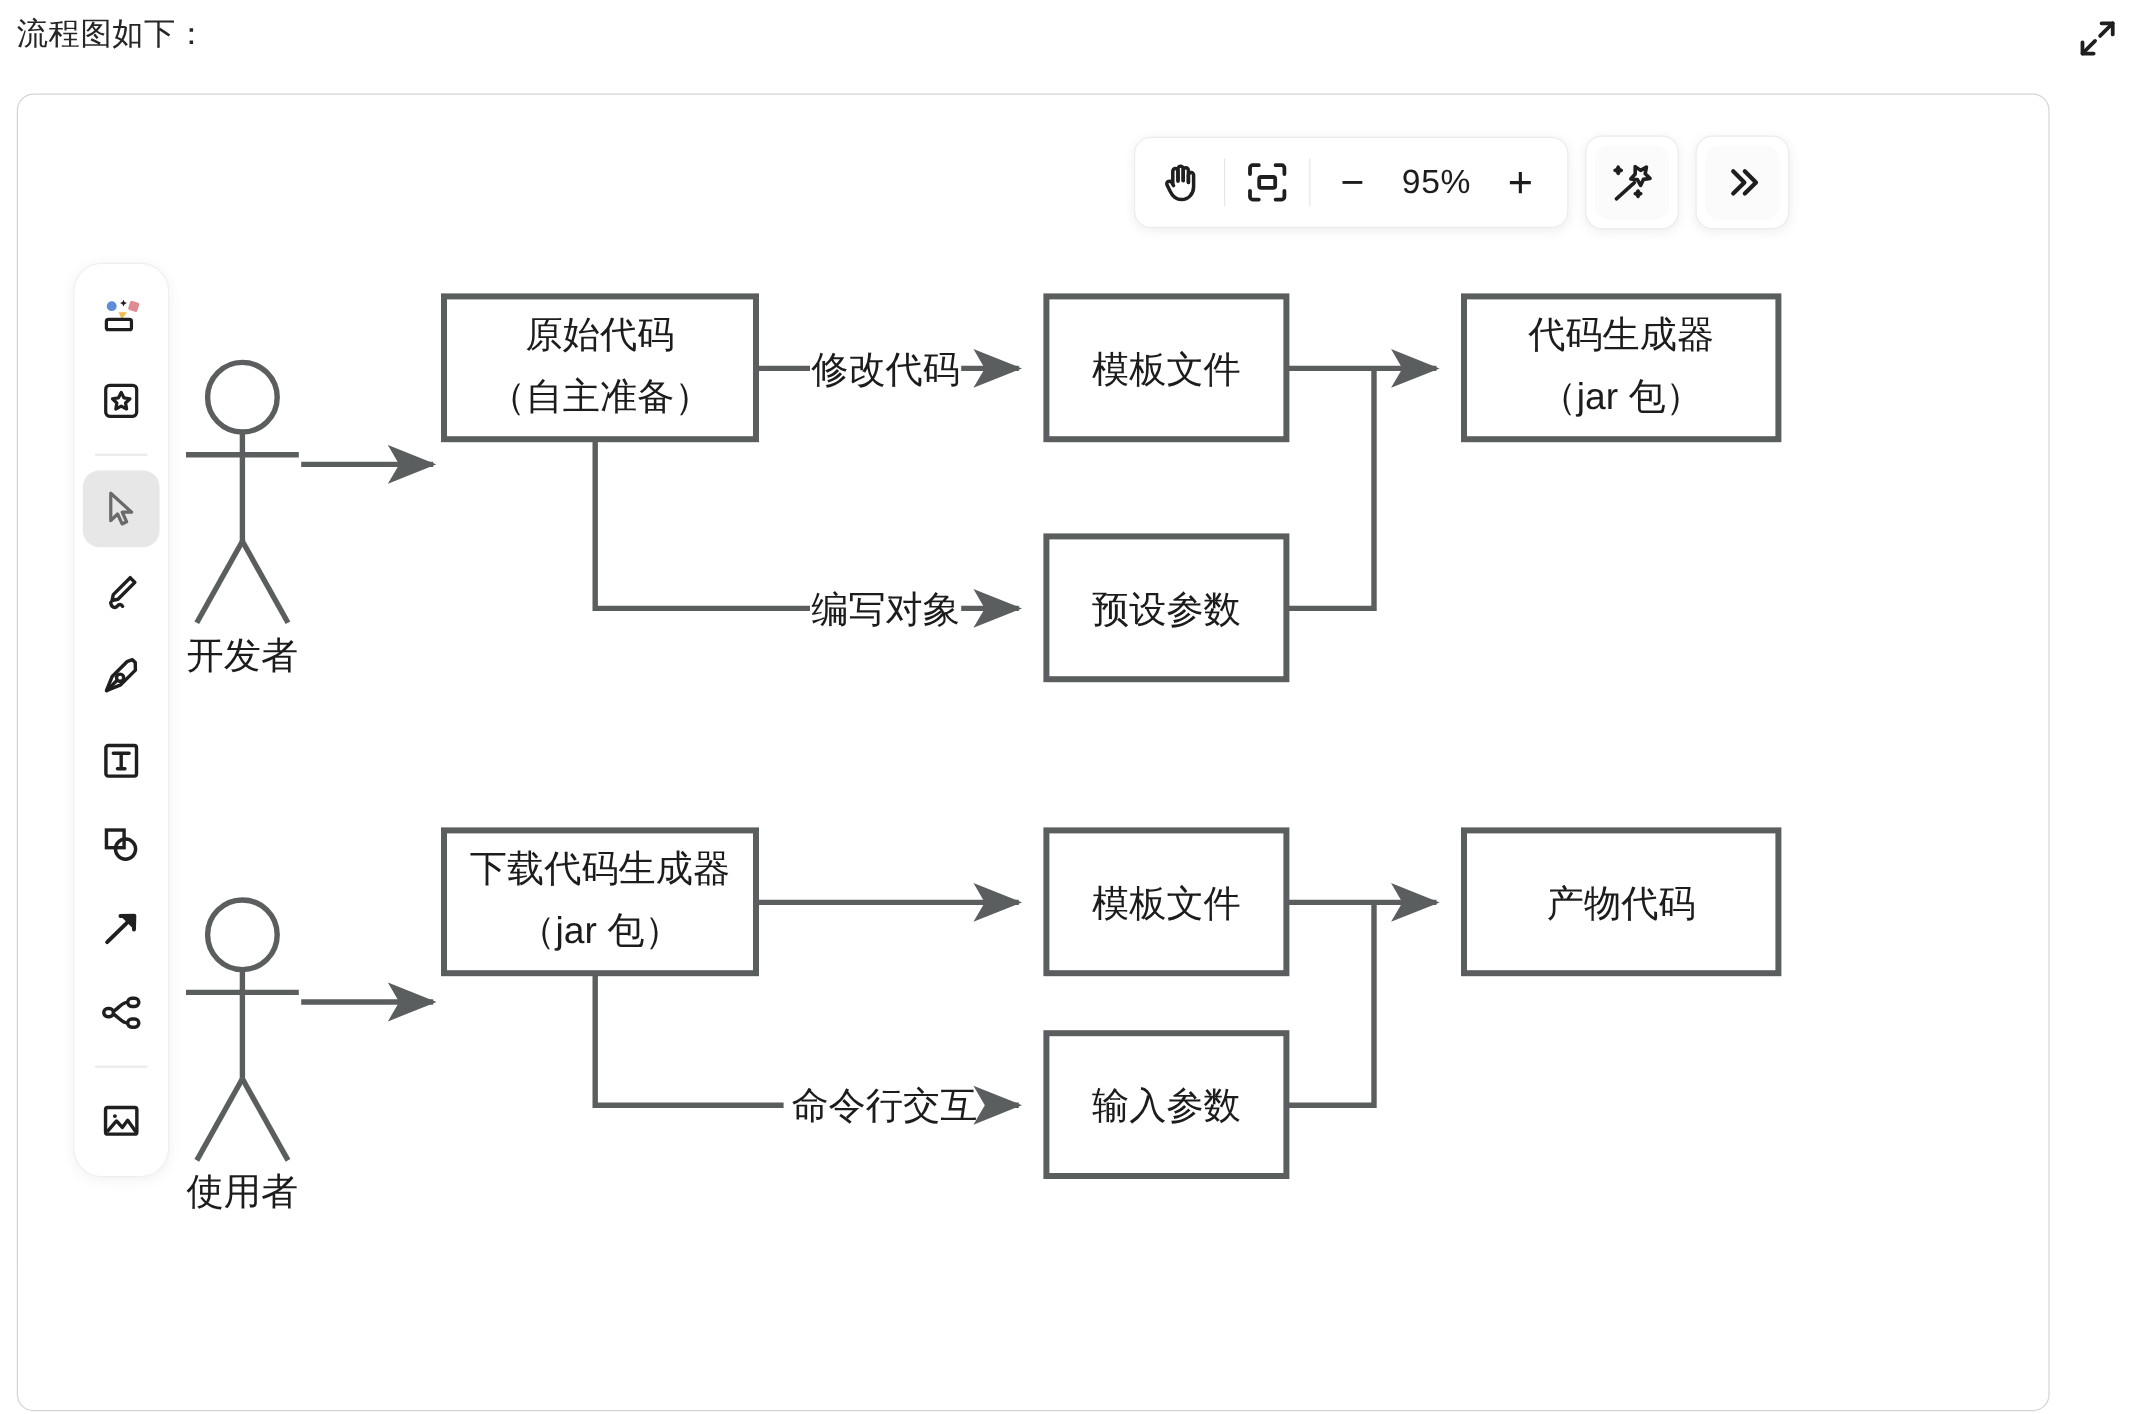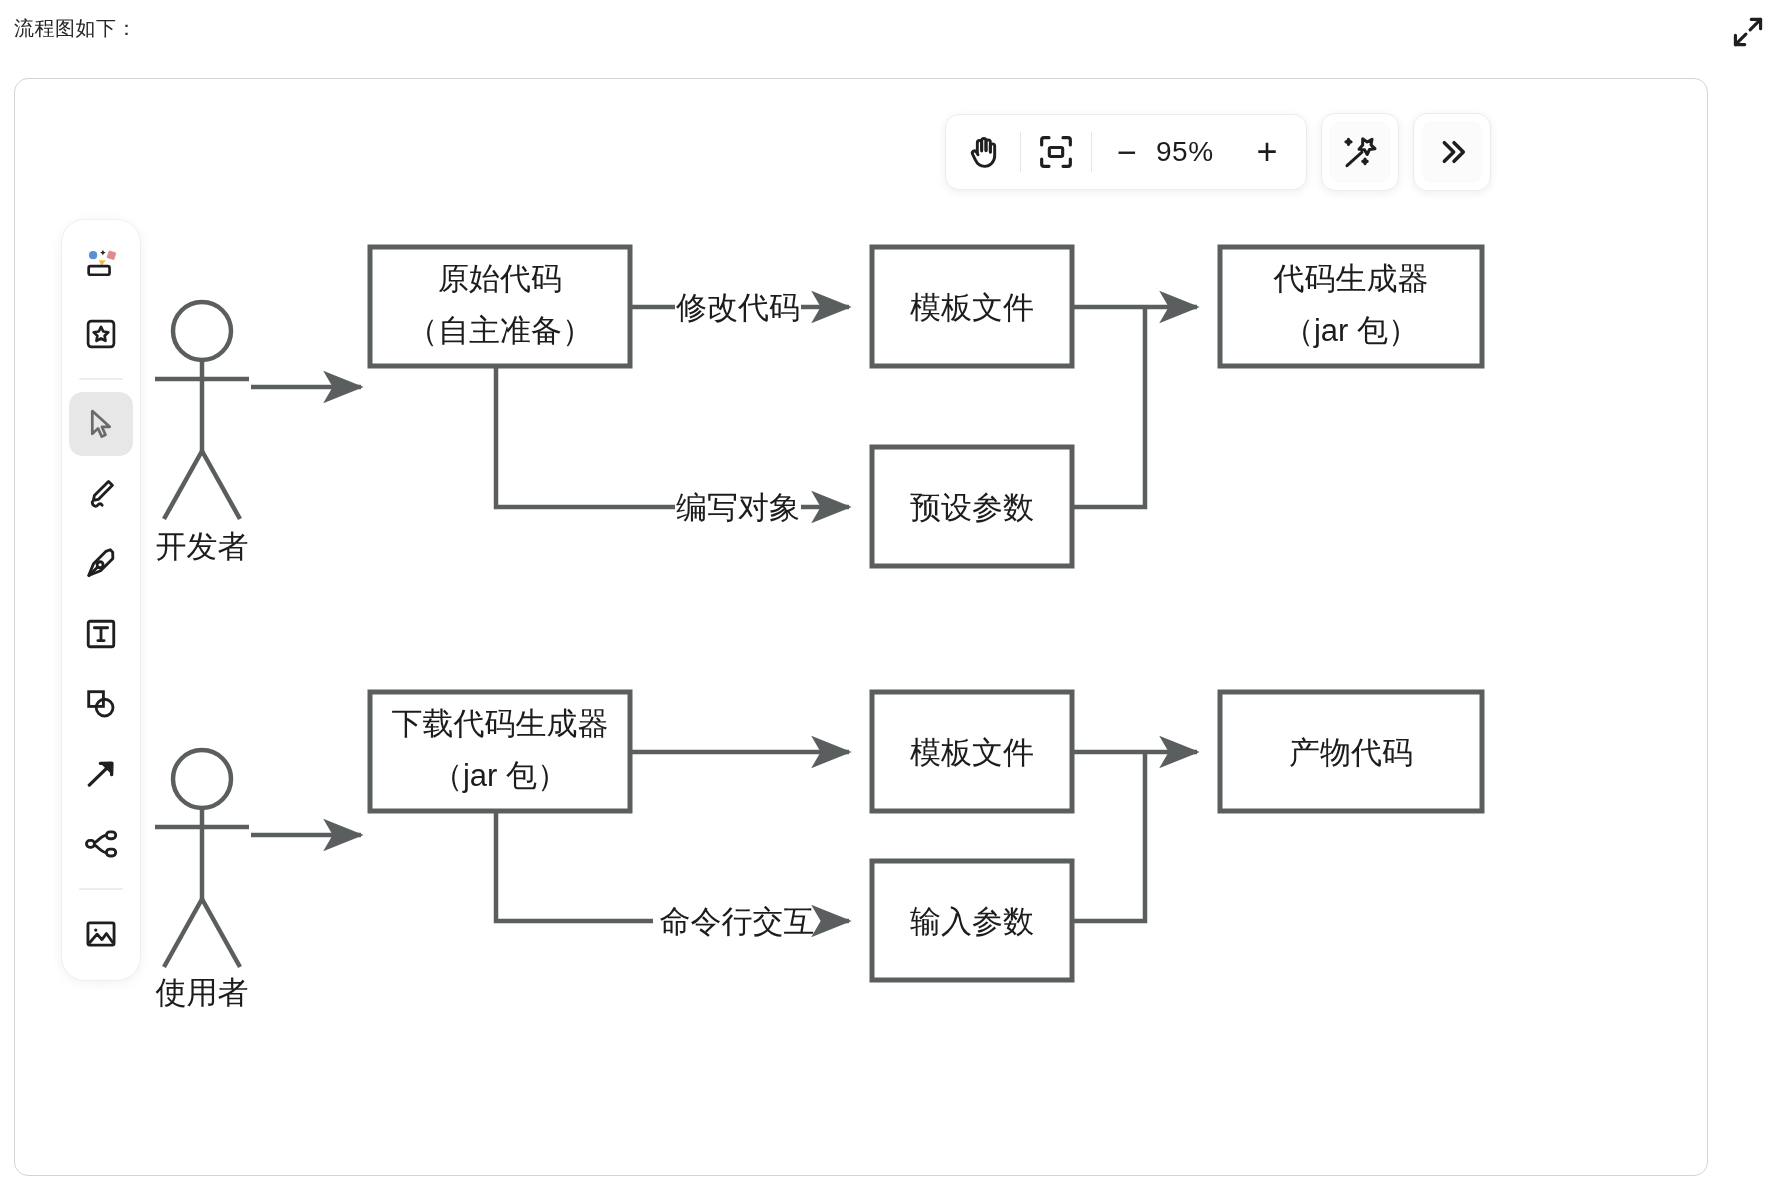--- a/index.html
+++ b/index.html
@@ -14,21 +14,21 @@
     color: #1f1f1f;
     overflow: hidden;
     position: relative;
   }
 
   
   #page-heading {
     position: absolute;
     left: 14px;
     top: 8px;
-    font-size: 20px;
+    font-size: 26px;
     line-height: 40px;
     color: #262626;
     letter-spacing: 0.5px;
     white-space: nowrap;
   }
 
   
   #canvas-panel {
     position: absolute;
     left: 14px;
@@ -93,21 +93,21 @@
     width: 1px;
     height: 40px;
     background: #e6e6e6;
     margin: 0 6px;
     flex: none;
   }
   .tb-zoom-label {
     font-size: 28px;
     color: #1c1c1c;
     min-width: 82px;
-    text-align: left;
+    text-align: center;
     letter-spacing: 0.5px;
     user-select: none;
   }
   .tb-single {
     background: #ffffff;
     border: 1px solid #ececec;
     border-radius: 14px;
     box-shadow: 0 2px 10px rgba(0,0,0,0.07);
     width: 76px;
     height: 76px;

